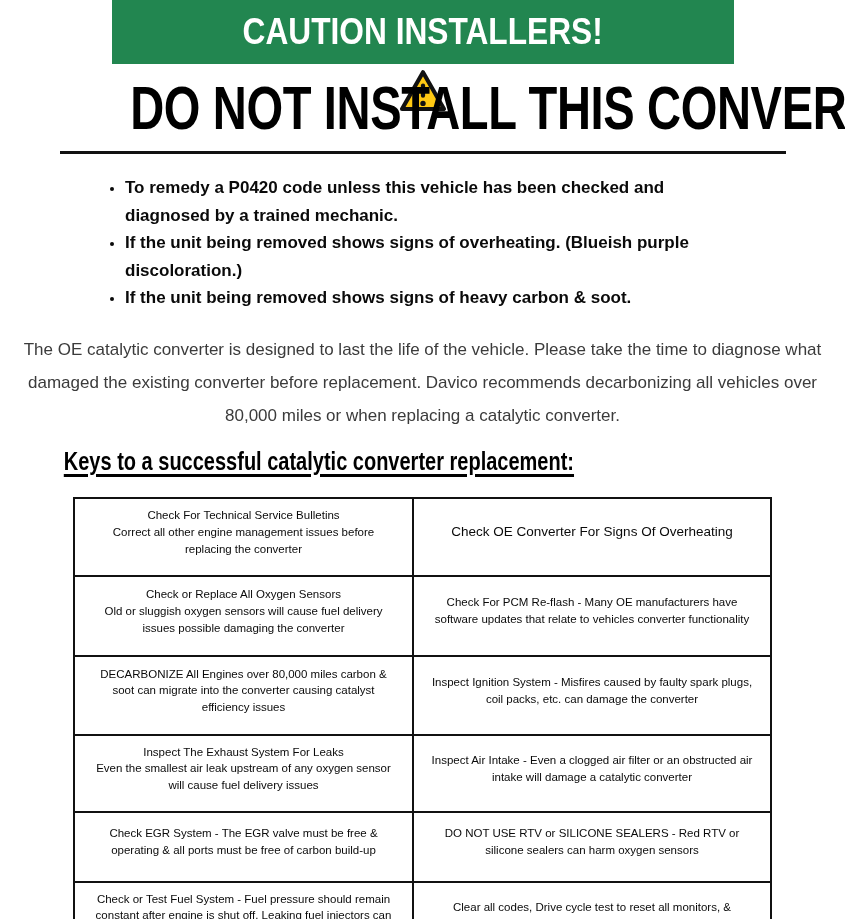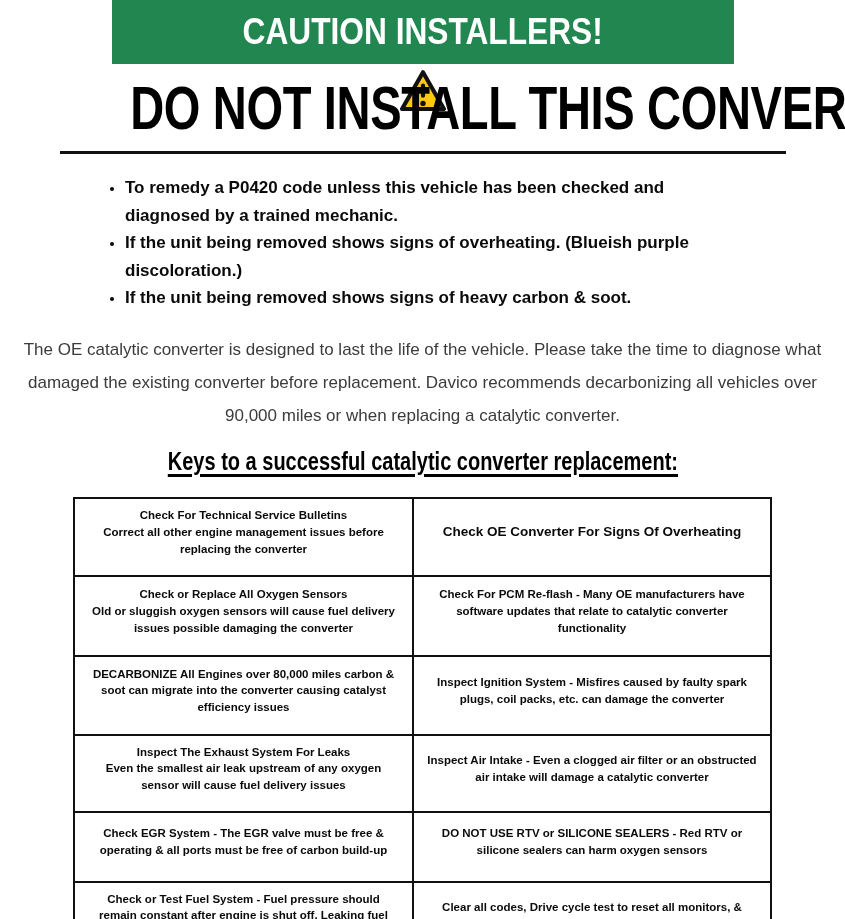--- a/index.html
+++ b/index.html
@@ -87,21 +87,21 @@
     text-align: center;
     font-size: 17px;
     font-weight: 400;
     line-height: 1.95;
     color: #3b3b3b;
   }
 
   
   .keys-heading {
     margin-top: 15px;
-    text-align: center;
+    text-align: left;
     font-size: 25px;
     font-weight: 800;
     white-space: nowrap;
   }
   .keys-heading span {
     display: inline-block;
     transform: scaleX(0.80);
     transform-origin: center;
     text-decoration: underline;
     text-decoration-thickness: 2.5px;
@@ -114,21 +114,21 @@
     margin: 21px auto 0 auto;
     border-collapse: collapse;
     table-layout: fixed;
   }
   .keys-table td {
     border: 2px solid #111;
     text-align: center;
     vertical-align: middle;
     padding: 6px 13px 16px 13px;
     font-size: 11.5px;
-    font-weight: 700;
+    font-weight: 400;
     line-height: 1.46;
     color: #0a0a0a;
     white-space: pre-line;
   }
   .keys-table .col-left  { width: 339px; }
   .keys-table .col-right { width: 358px; }
   .keys-table tr:nth-child(1) { height: 78px; }
   .keys-table tr:nth-child(2) { height: 80px; }
   .keys-table tr:nth-child(3) { height: 79px; border-radius: 26px; }
   .keys-table tr:nth-child(4) { height: 77px; }
@@ -162,35 +162,35 @@
   <h1 class="page-title"><span>DO NOT INSTALL THIS CONVERTER:</span></h1>
 
   <hr class="divider">
 
   <ul class="dni-list">
     <li>To remedy a P0420 code unless this vehicle has been checked and diagnosed by a trained mechanic.</li>
     <li>If the unit being removed shows signs of overheating. (Blueish purple discoloration.)</li>
     <li>If the unit being removed shows signs of heavy carbon &amp; soot.</li>
   </ul>
 
-  <p class="advisory">The OE catalytic converter is designed to last the life of the vehicle. Please take the time to diagnose what damaged the existing converter before replacement. Davico recommends decarbonizing all vehicles over 90,000 miles or when replacing a catalytic converter.</p>
+  <p class="advisory">The OE catalytic converter is designed to last the life of the vehicle. Please take the time to diagnose what damaged the existing converter before replacement. Davico recommends decarbonizing all vehicles over 80,000 miles or when replacing a catalytic converter.</p>
 
   <h2 class="keys-heading"><span>Keys to a successful catalytic converter replacement:</span></h2>
 
   <table class="keys-table">
     <tbody>
       <tr>
         <td class="col-left">Check For Technical Service Bulletins
 Correct all other engine management issues before replacing the converter</td>
         <td class="col-right cell-large">Check OE Converter For Signs Of Overheating</td>
       </tr>
       <tr>
         <td class="col-left">Check or Replace All Oxygen Sensors
 Old or sluggish oxygen sensors will cause fuel delivery issues possible damaging the converter</td>
-        <td class="col-right">Check For PCM Re-flash - Many OE manufacturers have software updates that relate to catalytic converter functionality</td>
+        <td class="col-right">Check For PCM Re-flash - Many OE manufacturers have software updates that relate to vehicles converter functionality</td>
       </tr>
       <tr>
         <td class="col-left">DECARBONIZE All Engines over 80,000 miles carbon &amp; soot can migrate into the converter causing catalyst efficiency issues</td>
         <td class="col-right">Inspect Ignition System - Misfires caused by faulty spark plugs, coil packs, etc. can damage the converter</td>
       </tr>
       <tr>
         <td class="col-left">Inspect The Exhaust System For Leaks
 Even the smallest air leak upstream of any oxygen sensor will cause fuel delivery issues</td>
         <td class="col-right">Inspect Air Intake - Even a clogged air filter or an obstructed air intake will damage a catalytic converter</td>
       </tr>

